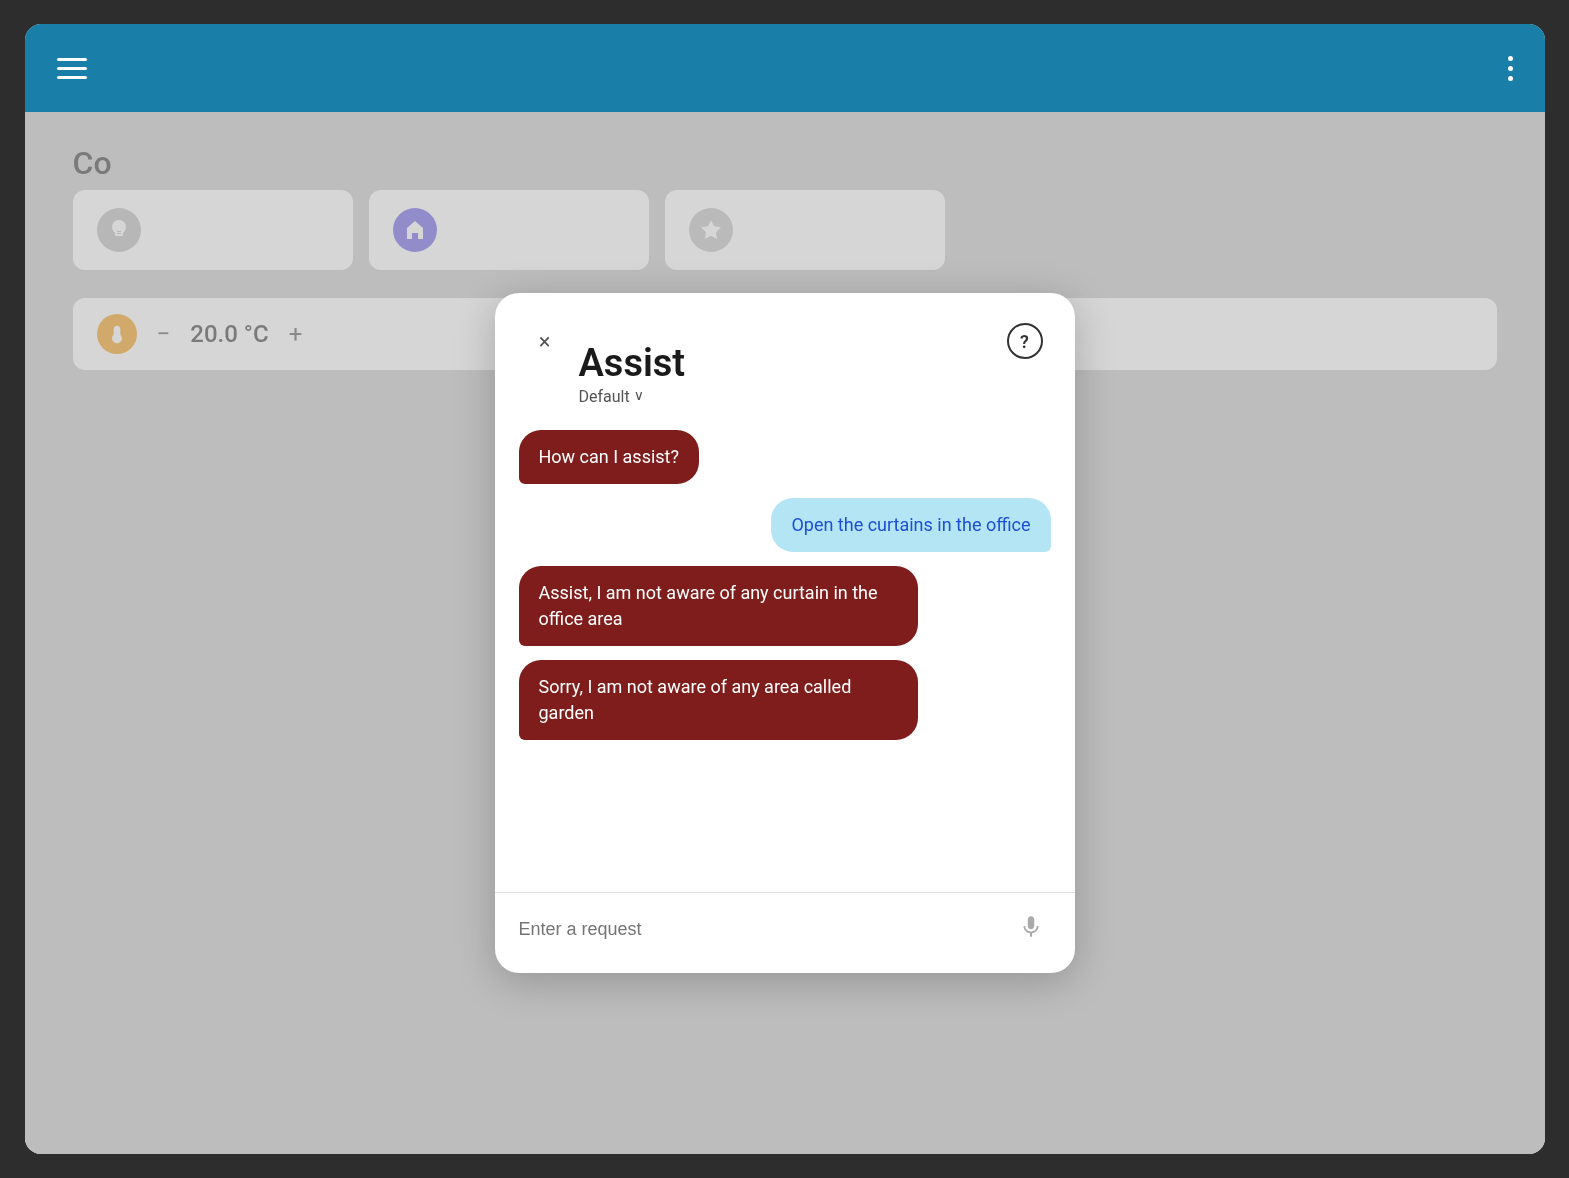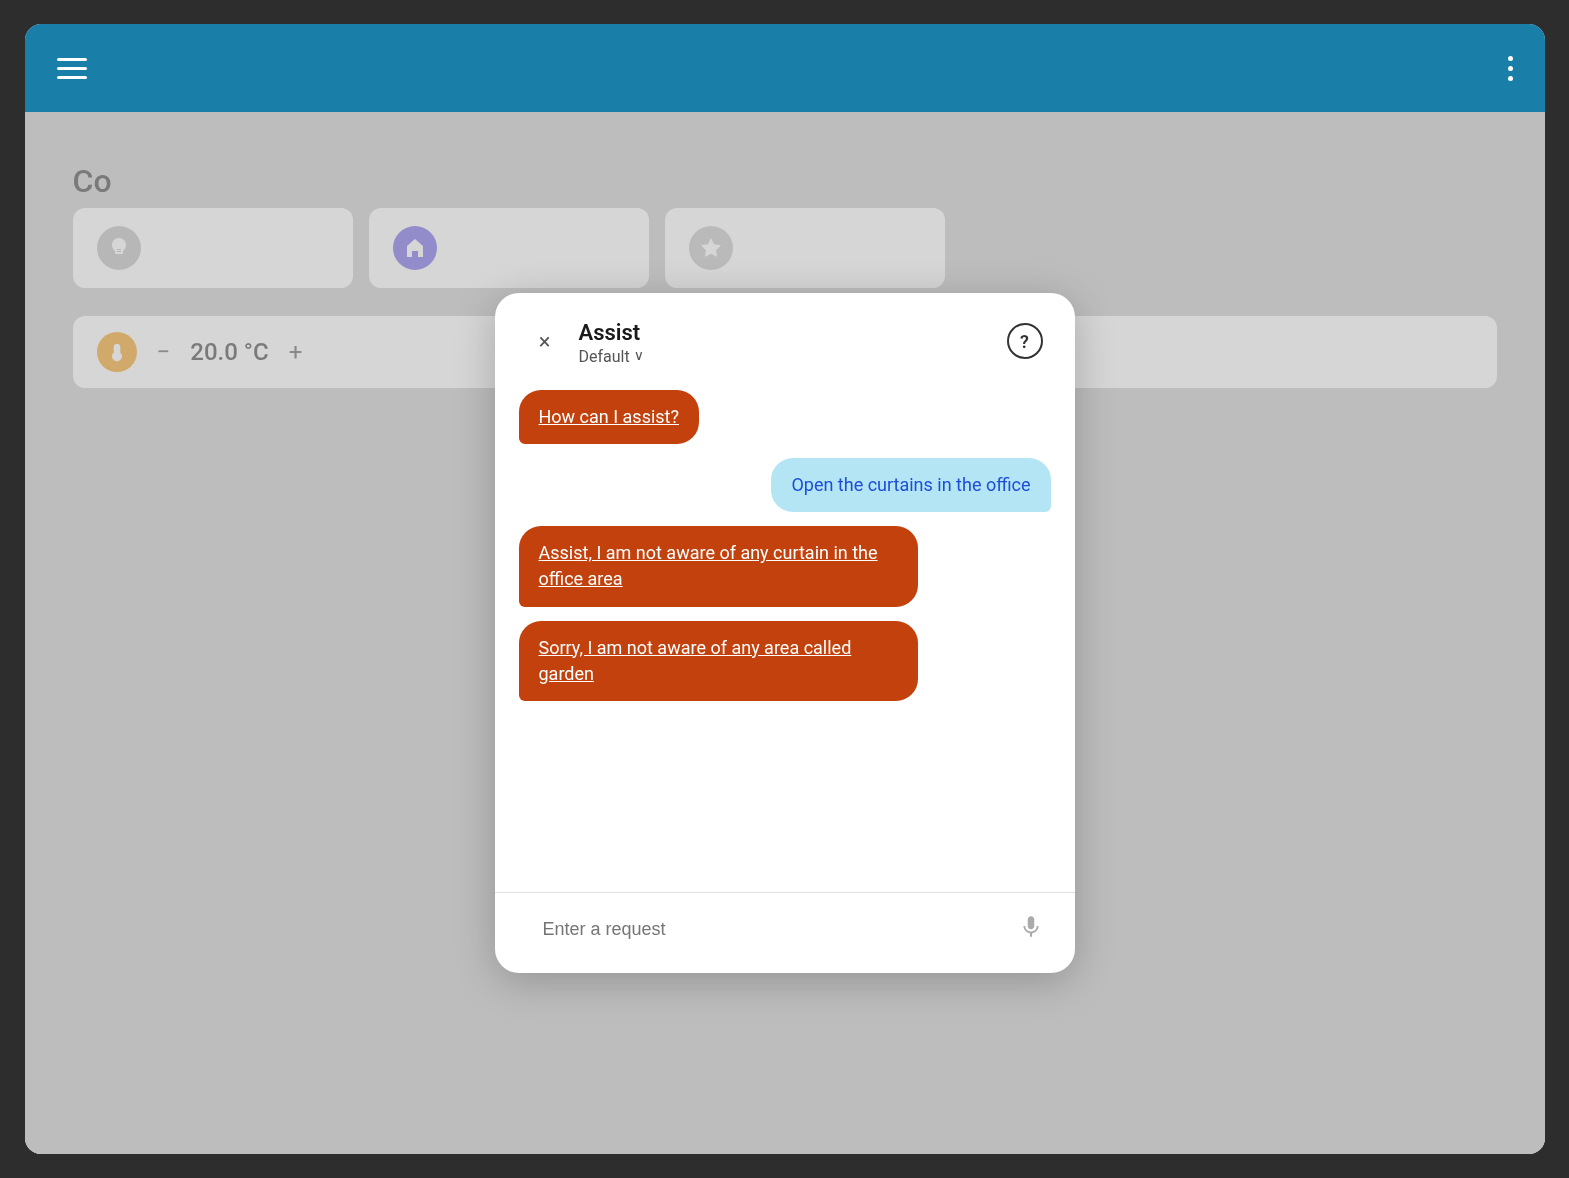--- a/index.html
+++ b/index.html
@@ -75,21 +75,20 @@
       overflow: hidden;
     }
 
     
     .bg-cards {
       padding: 32px 48px;
       display: flex;
       flex-direction: column;
       gap: 0;
       filter: blur(0px);
-      margin-top: 18px;
     }
 
     .section-title {
       font-size: 32px;
       font-weight: 500;
       color: #333;
       margin-bottom: 8px;
     }
 
     .card-row {
@@ -182,24 +181,25 @@
       font-size: 22px;
       margin-top: 2px;
     }
 
     .title-text-block {
       display: flex;
       flex-direction: column;
     }
 
     .dialog-title {
-      font-size: 22px;
+      font-size: 38px;
       font-weight: 600;
       color: #1a1a1a;
       line-height: 1.1;
+      margin-top: 22px;
     }
 
     .dialog-subtitle {
       display: flex;
       gap: 4px;
       font-size: 16px;
       color: #555;
       margin-top: 2px;
       cursor: pointer;
     }
@@ -237,25 +237,24 @@
     .bubble {
       max-width: 75%;
       padding: 14px 20px;
       border-radius: 22px;
       font-size: 18px;
       line-height: 1.45;
       font-weight: 400;
     }
 
     .bubble.assistant {
-      background: #c2410c;
+      background: #7f1d1d;
       color: white;
       align-self: flex-start;
       border-bottom-left-radius: 6px;
-      text-decoration: underline;
     }
 
     .bubble.user {
       background: #b3e5f5;
       color: #1d4ed8;
       align-self: flex-end;
       border-bottom-right-radius: 6px;
     }
 
     
@@ -271,21 +270,20 @@
     }
 
     .text-input {
       flex: 1;
       border: none;
       outline: none;
       font-size: 18px;
       color: #aaa;
       background: transparent;
       padding: 8px 0;
-      margin-left: 24px;
     }
 
     .mic-btn {
       width: 40px;
       height: 40px;
       display: flex;
       align-items: center;
       justify-content: center;
       cursor: pointer;
       color: #999;

